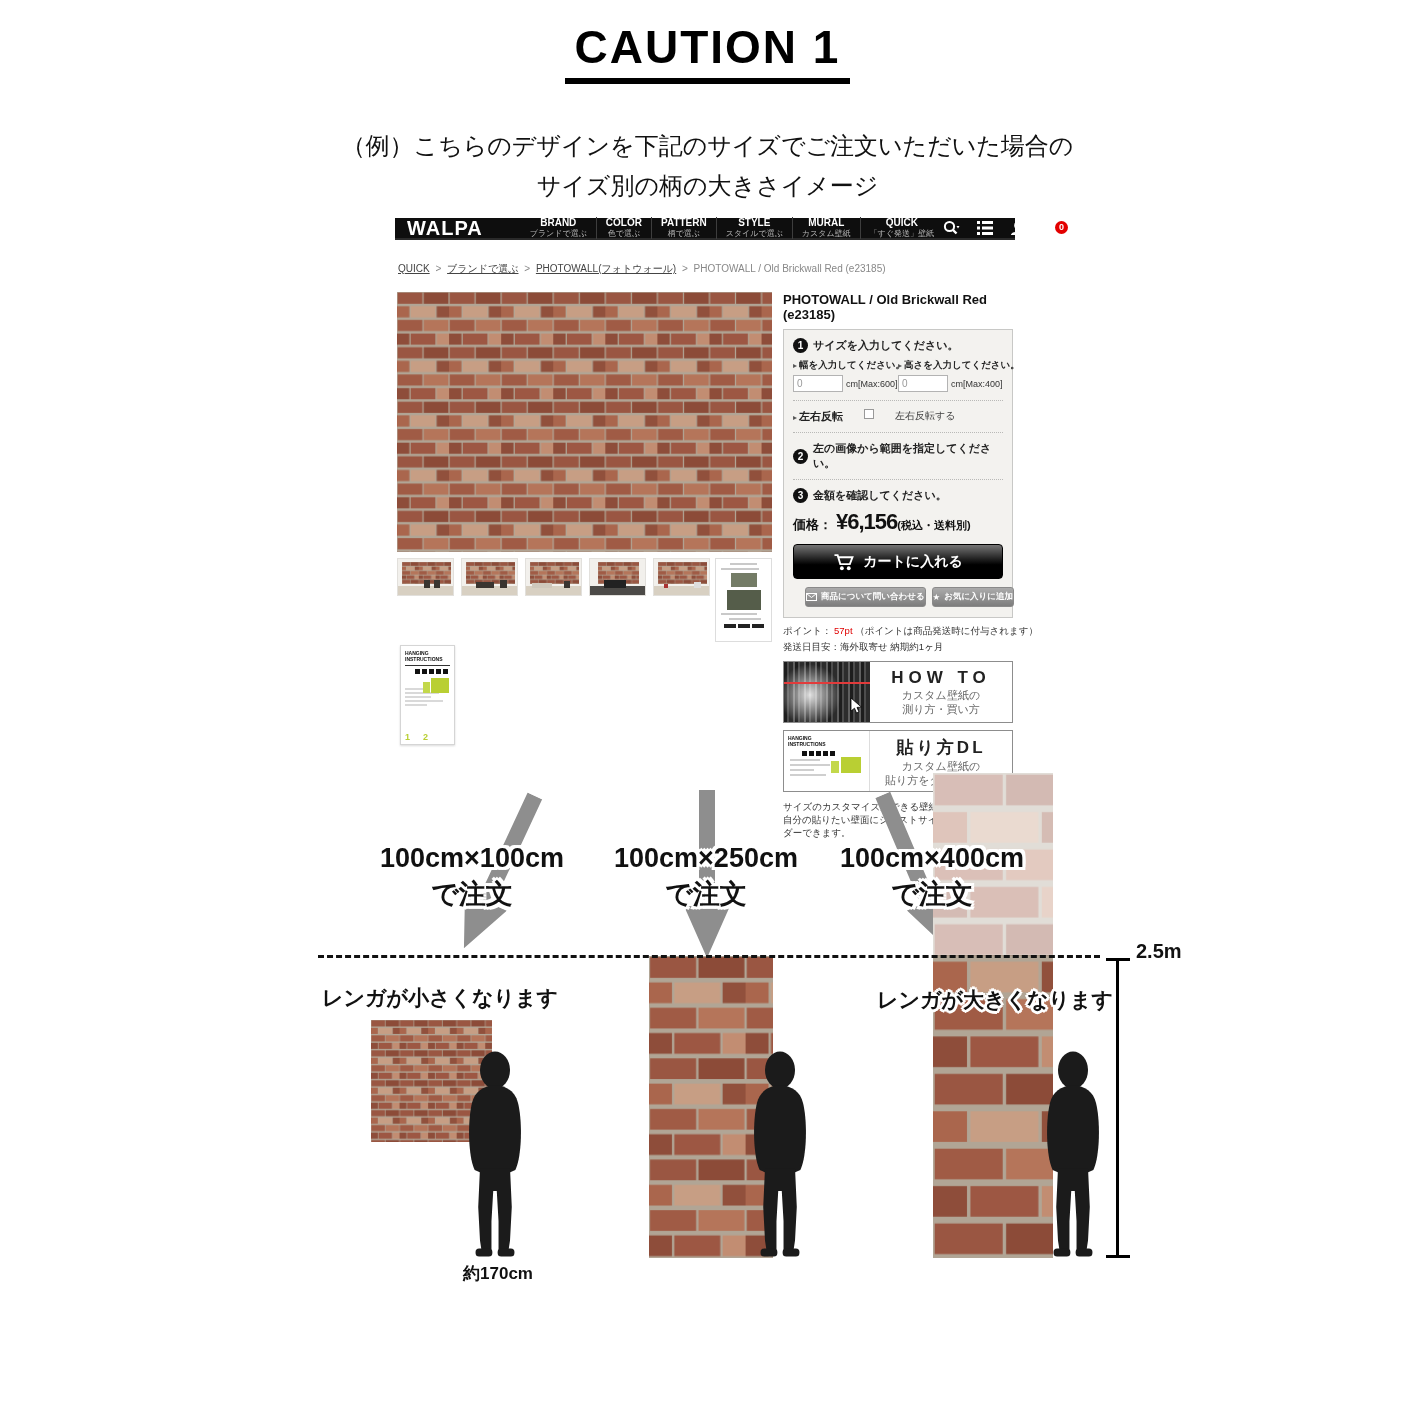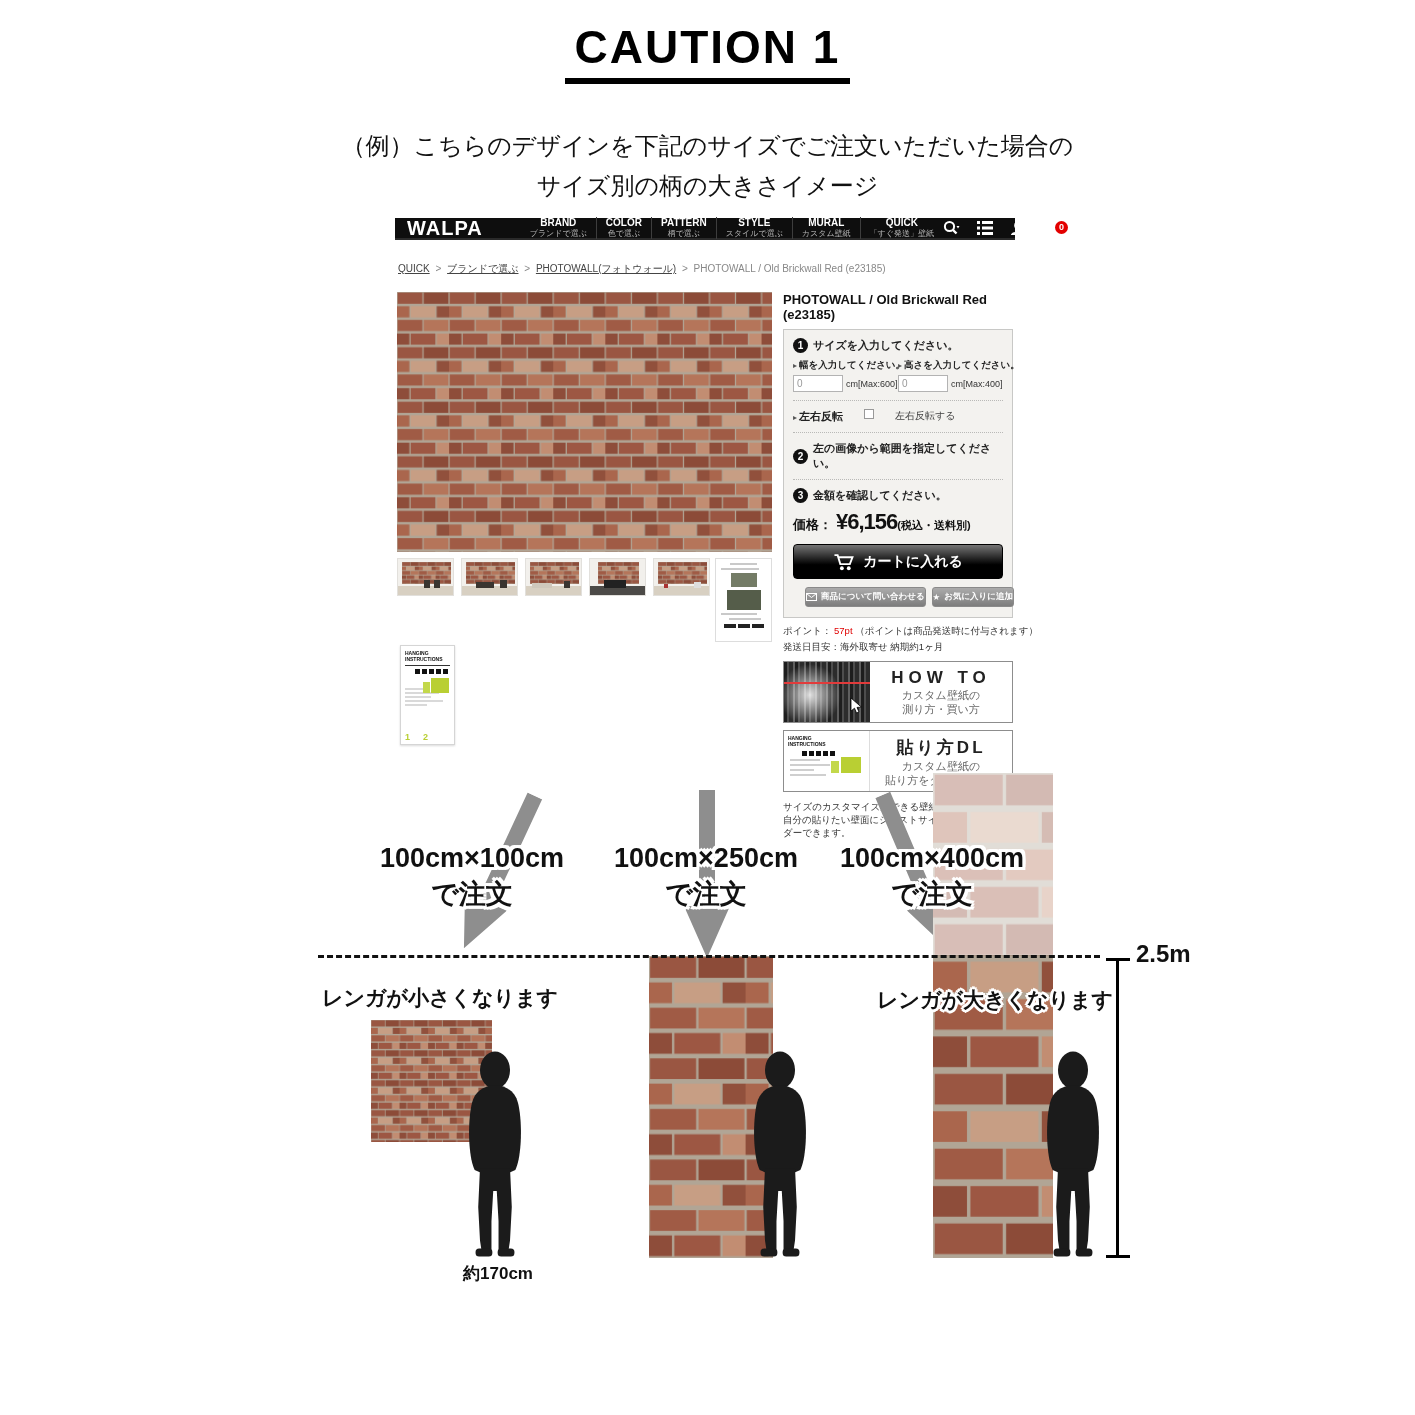--- a/index.html
+++ b/index.html
@@ -124,21 +124,21 @@
   .fadecover { position:absolute; left:933px; top:773px; width:120px; height:182px;
                background:rgba(255,255,255,.62); z-index:3;}
   .wall { position:absolute; z-index:2; }
   .person { position:absolute; z-index:6; }
   .note { position:absolute; font-size:21px; font-weight:bold; color:#111; text-align:center; z-index:7;}
   .halo { text-shadow:-2px -2px 0 #fff,2px -2px 0 #fff,-2px 2px 0 #fff,2px 2px 0 #fff,
                       0 -3px 0 #fff,0 3px 0 #fff,-3px 0 0 #fff,3px 0 0 #fff;}
   .measure { position:absolute; left:1106px; top:958px; height:300px; width:24px; z-index:6;}
   .measure .bar { position:absolute; left:10px; top:0; bottom:0; width:3px; background:#000;}
   .measure .cap { position:absolute; left:0; width:24px; height:3px; background:#000;}
-  .m-label { position:absolute; left:1136px; top:940px; font-size:24px; font-weight:bold; color:#111; z-index:7;}
+  .m-label { position:absolute; left:1136px; top:940px; font-size:20px; font-weight:bold; color:#111; z-index:7;}
   .ph-label { position:absolute; left:428px; top:1262px; width:140px; text-align:center;
               font-size:17px; font-weight:bold; color:#111; z-index:7;}
 
   
   .warn { position:absolute; left:0; width:100%; text-align:center; font-size:29px; font-weight:bold;
           color:#e00000; }
   .warn .uline { border-bottom:3px solid #e00000; padding-bottom:1px; }
 </style>
 </head>
 <body>

